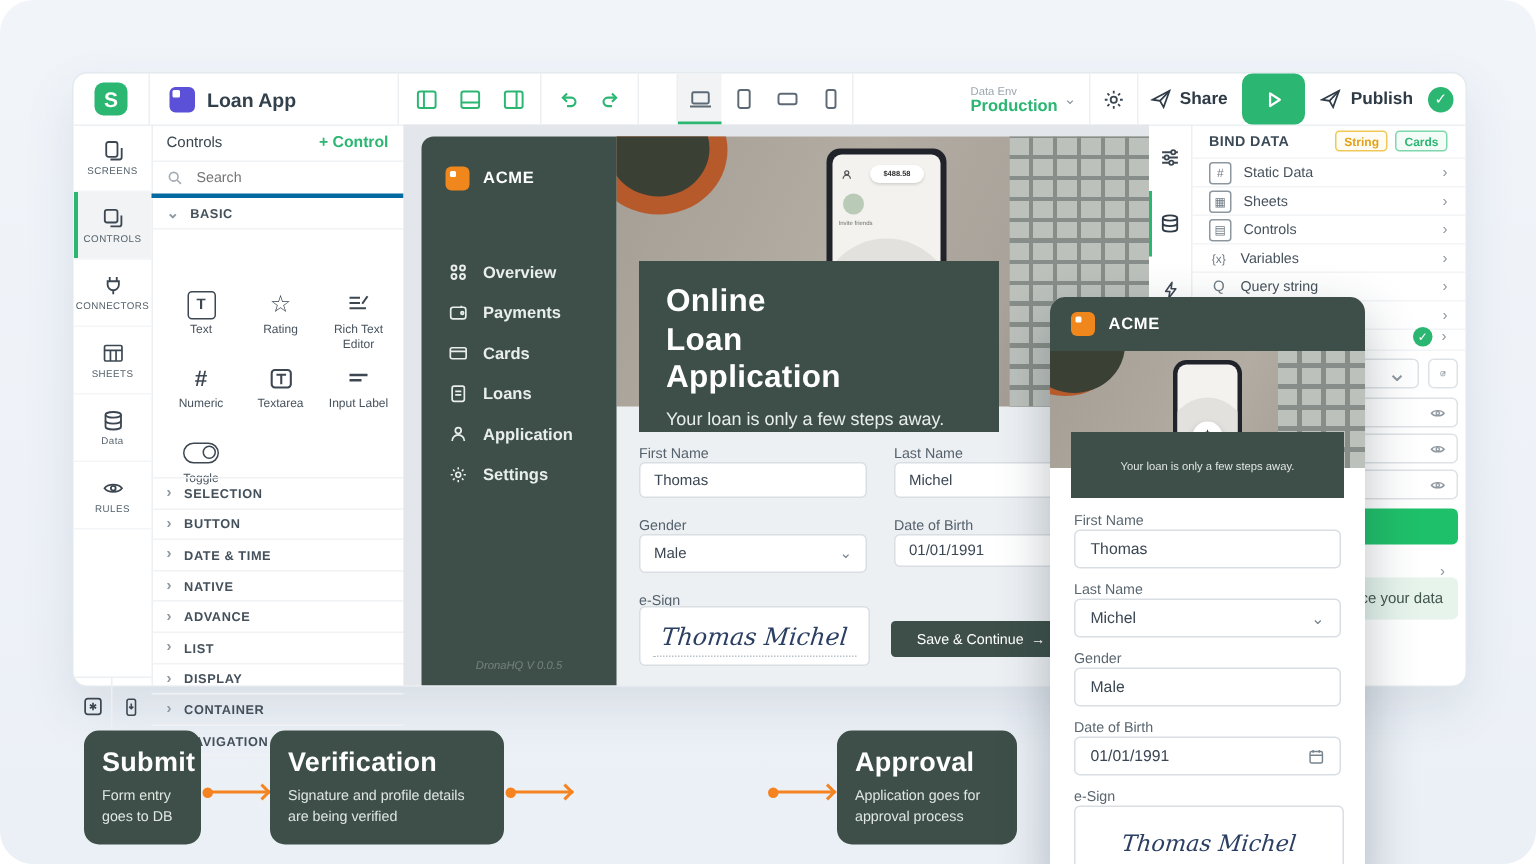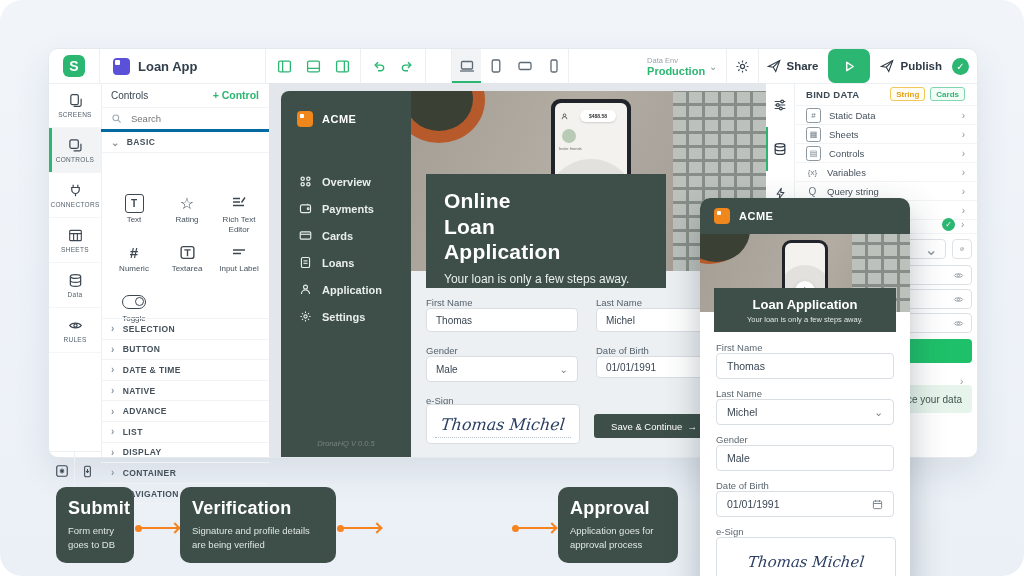--- a/index.html
+++ b/index.html
@@ -669,21 +669,20 @@
         <div class="phone-screen" style="left:3px;top:3px;width:40px;height:80px;">
           <div class="bigcirc" style="left:-6px;top:22px;width:52px;height:52px;"></div>
           <div class="dollarcirc" style="left:10px;top:38px;width:20px;height:20px;font-size:9px;">
               <span>$</span>
             </div>
         </div>
       </div>
       <div class="keys" style="left:152px;top:0;width:58px;height:78px;"></div>
     </div>
     <div id="mob-banner" class="abs">
-      <div class="mb-title">Loan Application</div>
       <div class="mb-sub">Your loan is only a few steps away.</div>
     </div>
 
     <div class="mlabel" style="top:144px;">First Name</div>
     <div class="mfield" style="top:155px;">
         <span>Thomas</span>
       </div>
 
     <div class="mlabel" style="top:190px;">Last Name</div>
     <div class="mfield" style="top:201px;">

